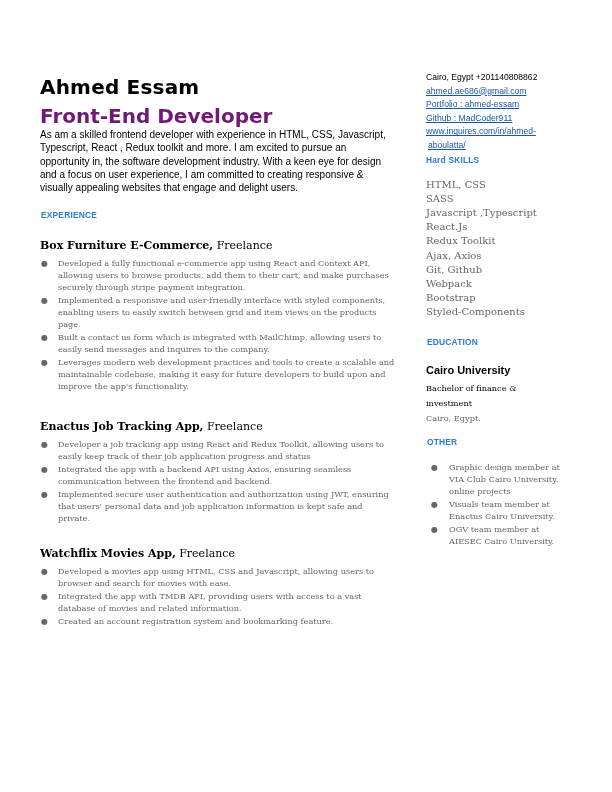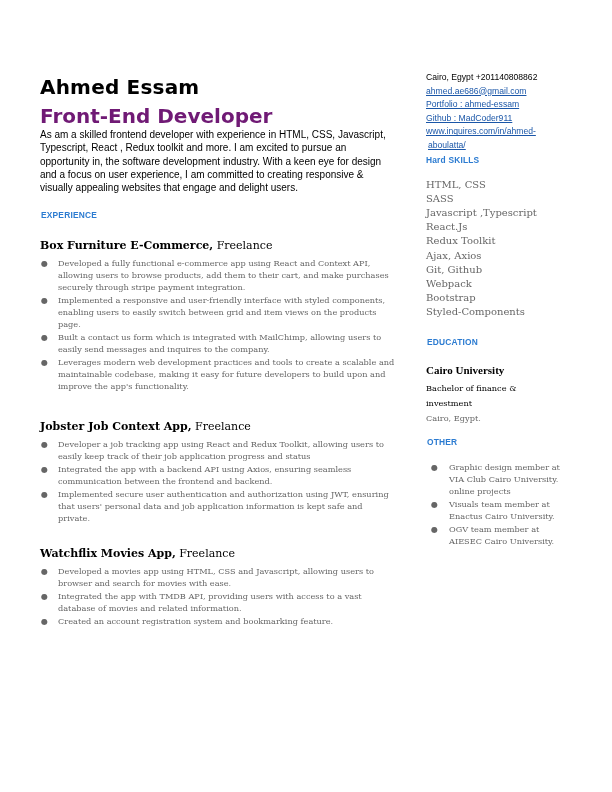--- a/index.html
+++ b/index.html
@@ -23,21 +23,21 @@
     ul.bullets li { position: relative; padding-left: 18px; font-family: "DejaVu Serif", serif; font-size: 8.2px; color: #666; line-height: 11.9px; margin-bottom: 1.3px; }
     ul.bullets li .dot { position: absolute; left: 1px; top: 0; color: #666; font-size: 8px; }
 
     .contact { font-family: "Liberation Sans", sans-serif; font-size: 8.6px; color: #000; line-height: 13.6px; }
     .contact a { color: #1a56a8; text-decoration: underline; display: block; }
     .contact a.indent { padding-left: 2px; }
 
     .skills { list-style: none; margin: 0; padding: 0; }
     .skills li { font-family: "DejaVu Serif", serif; font-size: 10px; color: #666; line-height: 14.2px; }
 
-    .uni { font-family: Liberation Serif, serif; font-weight: bold; font-size: 11px; color: #000; line-height: 14px; }
+    .uni { font-family: Liberation Sans, sans-serif; font-weight: bold; font-size: 11px; color: #000; line-height: 14px; }
     .degree { font-family: "DejaVu Serif", serif; font-size: 8.2px; color: #000; line-height: 15.3px; }
     .location { font-family: "DejaVu Serif", serif; font-size: 8.2px; color: #666; line-height: 13px; }
 
     ul.other { list-style: none; margin: 0; padding: 0; }
     ul.other li { position: relative; padding-left: 23px; font-family: "DejaVu Serif", serif; font-size: 8.2px; color: #666; line-height: 11.9px; margin-bottom: 1.3px; }
     ul.other li .dot { position: absolute; left: 5px; top: 0; font-size: 8px; color: #666; }
   </style>
 </head>
 <body>
 
@@ -57,21 +57,21 @@
       <ul class="bullets" style="margin-top:5px;">
         <li><span class="dot">●</span><span>Developed a fully functional e-commerce app using React and Context API, allowing users to browse products, add them to their cart, and make purchases securely through stripe payment integration.</span></li>
         <li><span class="dot">●</span><span>Implemented a responsive and user-friendly interface with styled components, enabling users to easily switch between grid and item views on the products page.</span></li>
         <li><span class="dot">●</span><span>Built a contact us form which is integrated with MailChimp, allowing users to easily send messages and inquires to the company.</span></li>
         <li><span class="dot">●</span><span>Leverages modern web development practices and tools to create a scalable and maintainable codebase, making it easy for future developers to build upon and improve the app's functionality.</span></li>
       </ul>
     </div>
 
     <div style="position:absolute; top:348px; left:0; width:356px;">
       <p class="job-title">
-        <span class="company">Jobster Job Context App,</span><span class="type"> Freelance</span>
+        <span class="company">Enactus Job Tracking App,</span><span class="type"> Freelance</span>
       </p>
       <ul class="bullets" style="margin-top:5px;">
         <li><span class="dot">●</span><span>Developer a job tracking app using React and Redux Toolkit, allowing users to easily keep track of their job application progress and status</span></li>
         <li><span class="dot">●</span><span>Integrated the app with a backend API using Axios, ensuring seamless communication between the frontend and backend.</span></li>
         <li><span class="dot">●</span><span>Implemented secure user authentication and authorization using JWT, ensuring that users' personal data and job application information is kept safe and private.</span></li>
       </ul>
     </div>
 
     <div style="position:absolute; top:475px; left:0; width:356px;">
       <p class="job-title">

